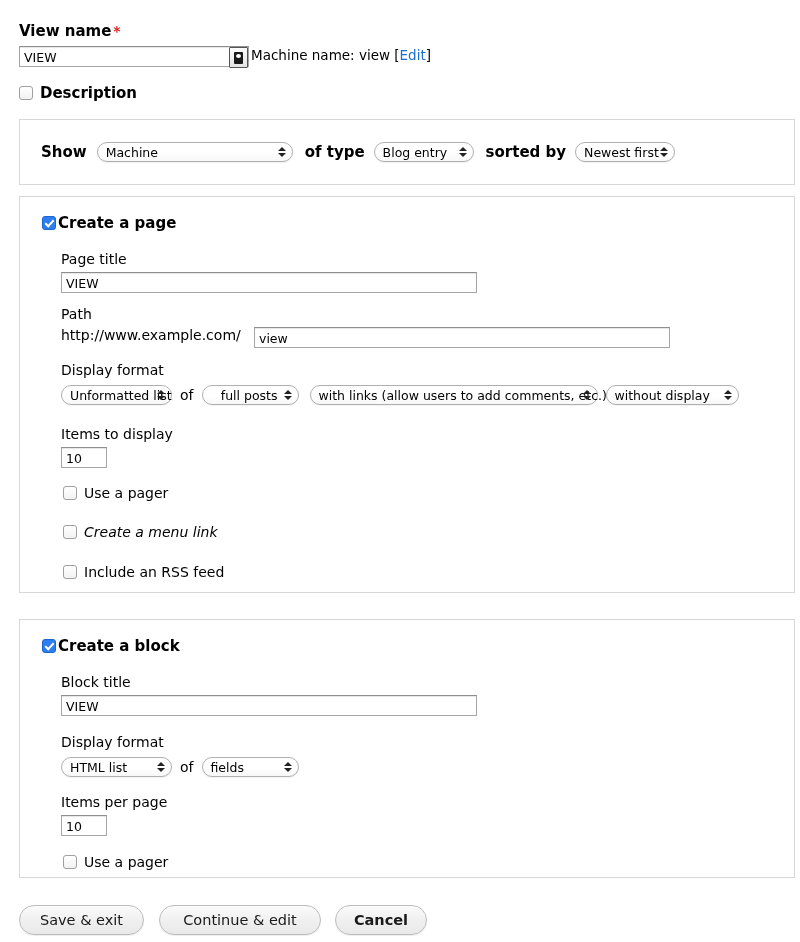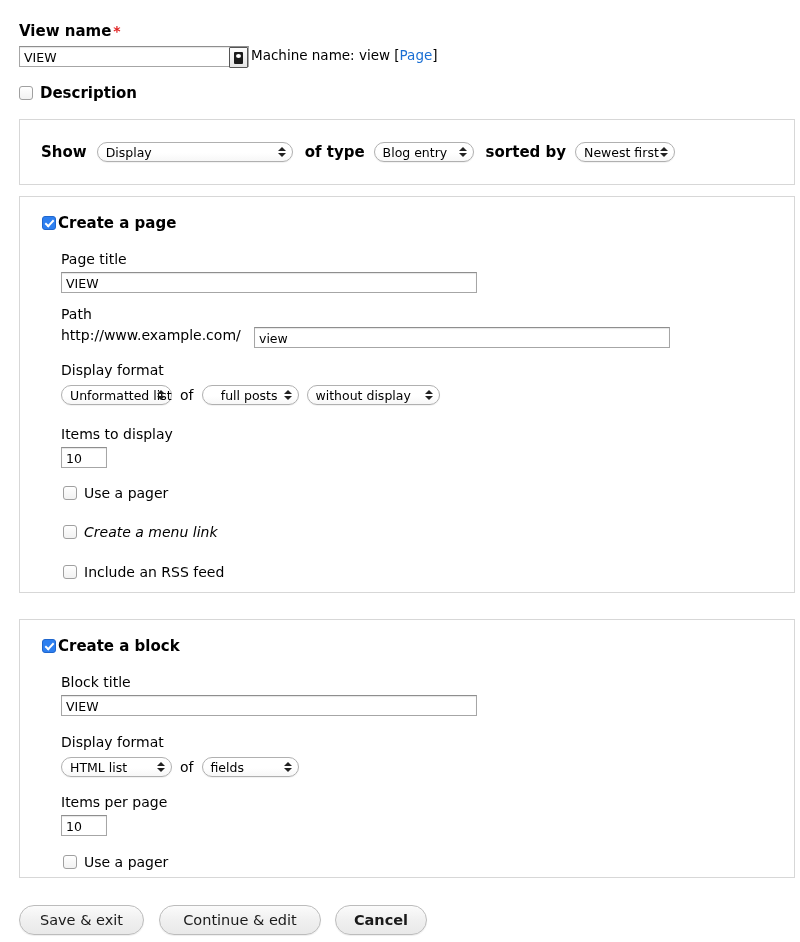--- a/index.html
+++ b/index.html
@@ -218,33 +218,33 @@
     <span>View name</span><span class="req-star">*</span>
   </div>
 
   <input id="view-name-input" class="text-input" type="text" value="VIEW" style="">
 
   <div id="machine-name-widget">
     <span class="glyph"></span>
   </div>
 
   <div id="machine-name-text">
-    <span>Machine name: view [</span><a class="edit-link" href="#">Page</a><span>]</span>
+    <span>Machine name: view [</span><a class="edit-link" href="#">Edit</a><span>]</span>
   </div>
 
   <div id="description-row" class="cb-row">
     <span class="cb"></span>
     <span class="desc-text">Description</span>
   </div>
 
   <div id="fs-show" class="fieldset">
     <div id="show-row">
       <span class="kw">Show</span>
       <span class="select" style="width:196px; margin-left:10px;">
-        <span>Display</span>
+        <span>Machine</span>
         <span class="arrows">
             <i class="up"></i>
             <i class="dn"></i>
           </span>
       </span>
       <span class="kw" style="margin-left:12px;">of type</span>
       <span class="select" style="width:100px; margin-left:9px;">
         <span>Blog entry</span>
         <span class="arrows">
             <i class="up"></i>
@@ -294,20 +294,27 @@
           </span>
       </span>
       <span style="margin:0 8px; font-size:14px;">of</span>
       <span class="select" style="width:97px;justify-content:flex-end;">
         <span>full posts</span>
         <span class="arrows">
             <i class="up"></i>
             <i class="dn"></i>
           </span>
       </span>
+      <span class="select" style="width:288px; margin-left:11px;">
+        <span>with links (allow users to add comments, etc.)</span>
+        <span class="arrows">
+            <i class="up"></i>
+            <i class="dn"></i>
+          </span>
+      </span>
       <span class="select" style="width:133px; margin-left:8px;">
         <span>without display</span>
         <span class="arrows">
             <i class="up"></i>
             <i class="dn"></i>
           </span>
       </span>
     </div>
 
     <div class="indent" style="top:229px;">

